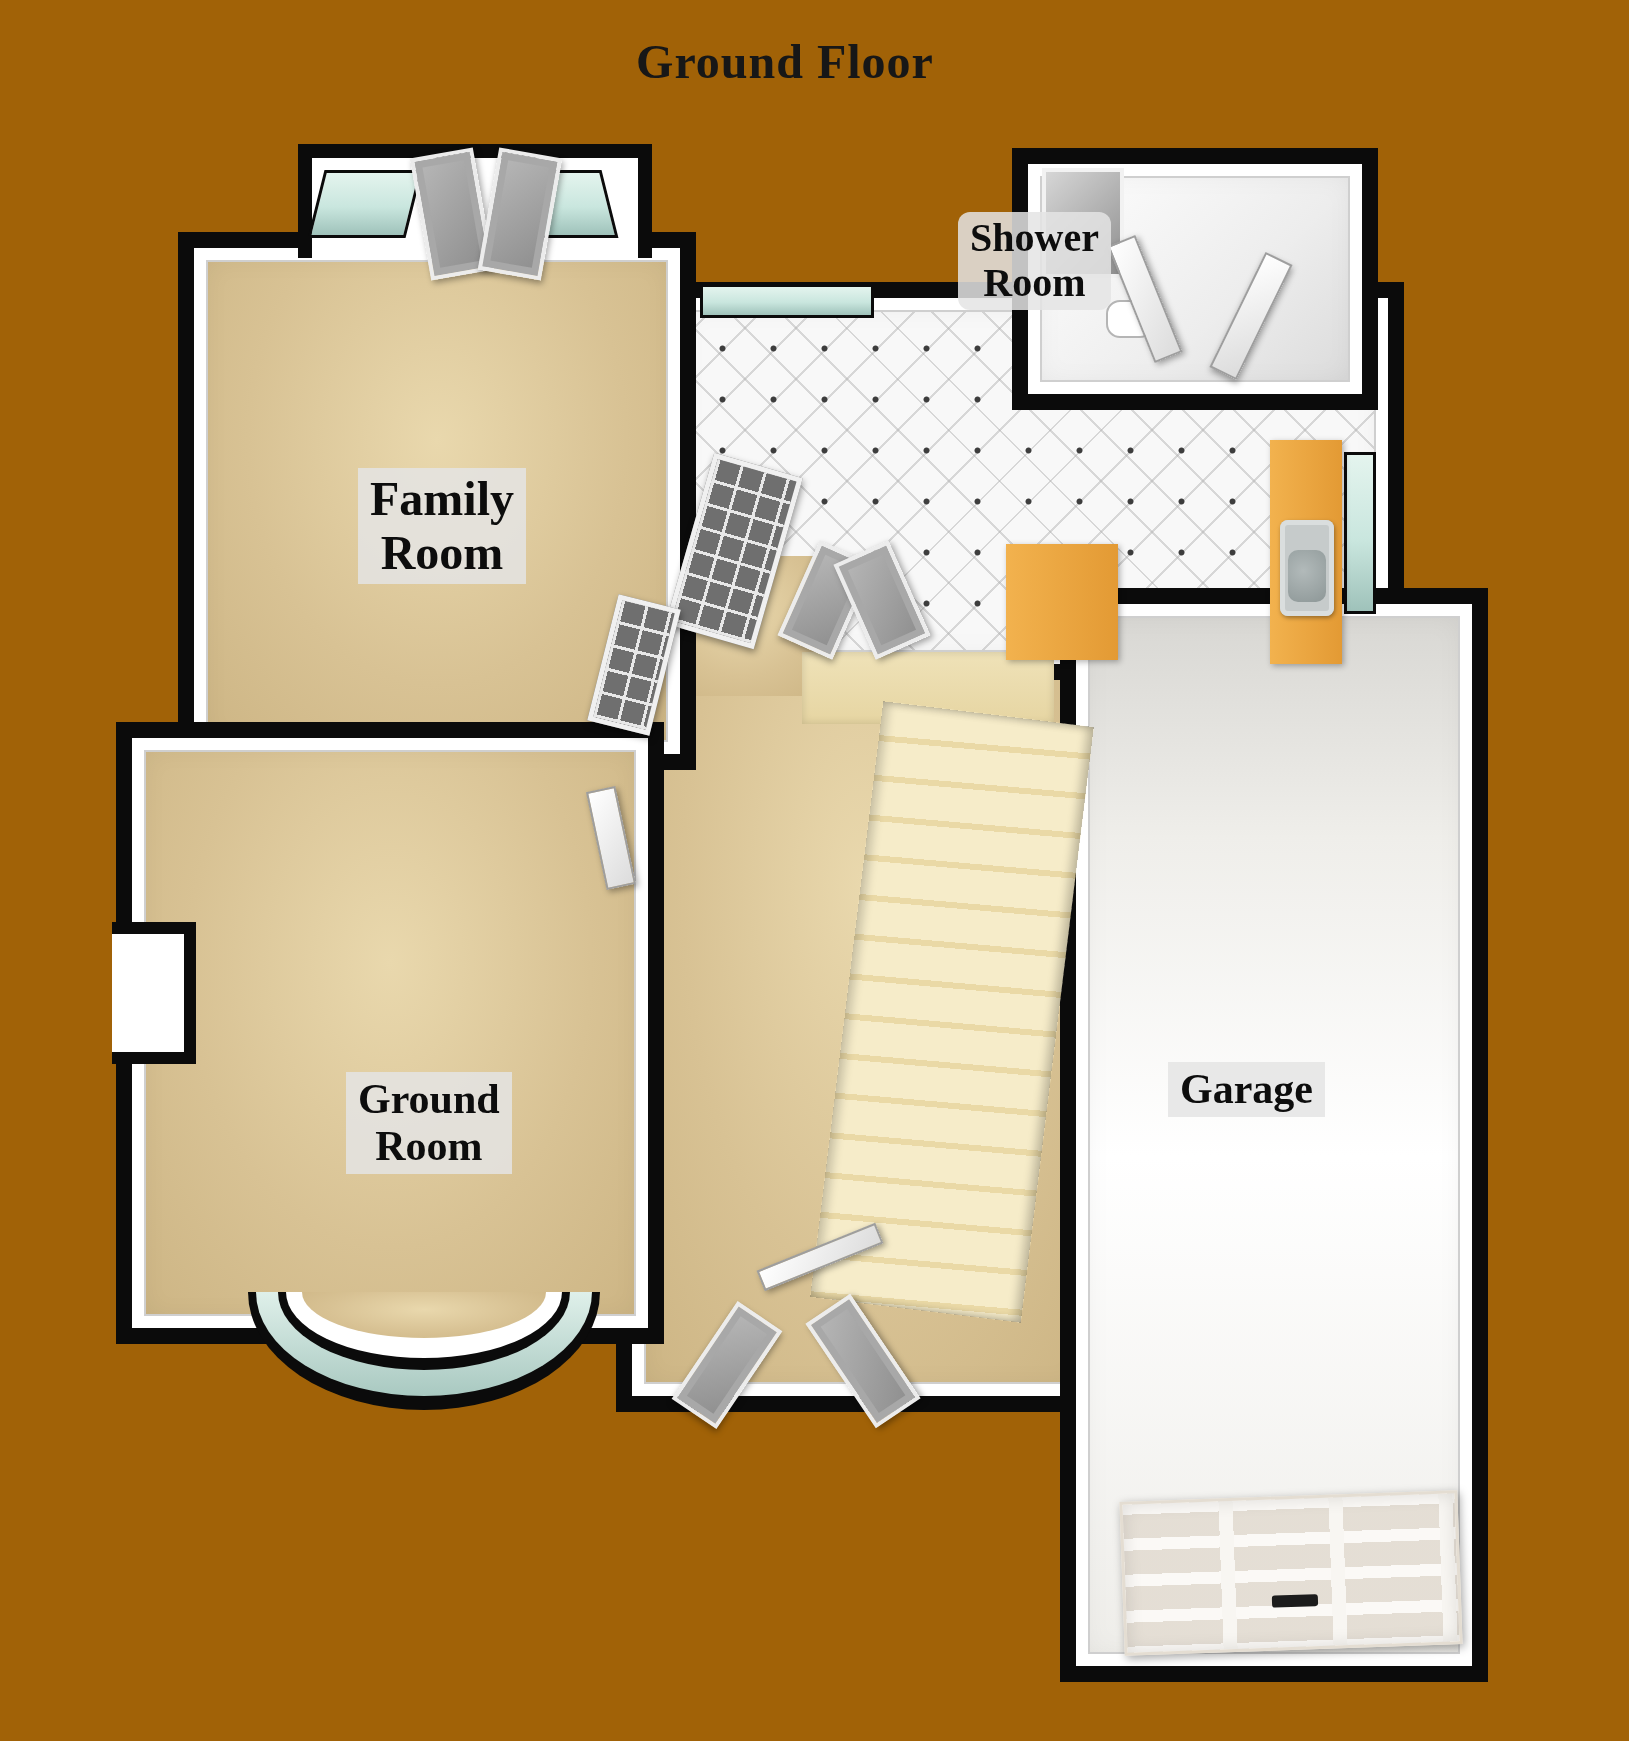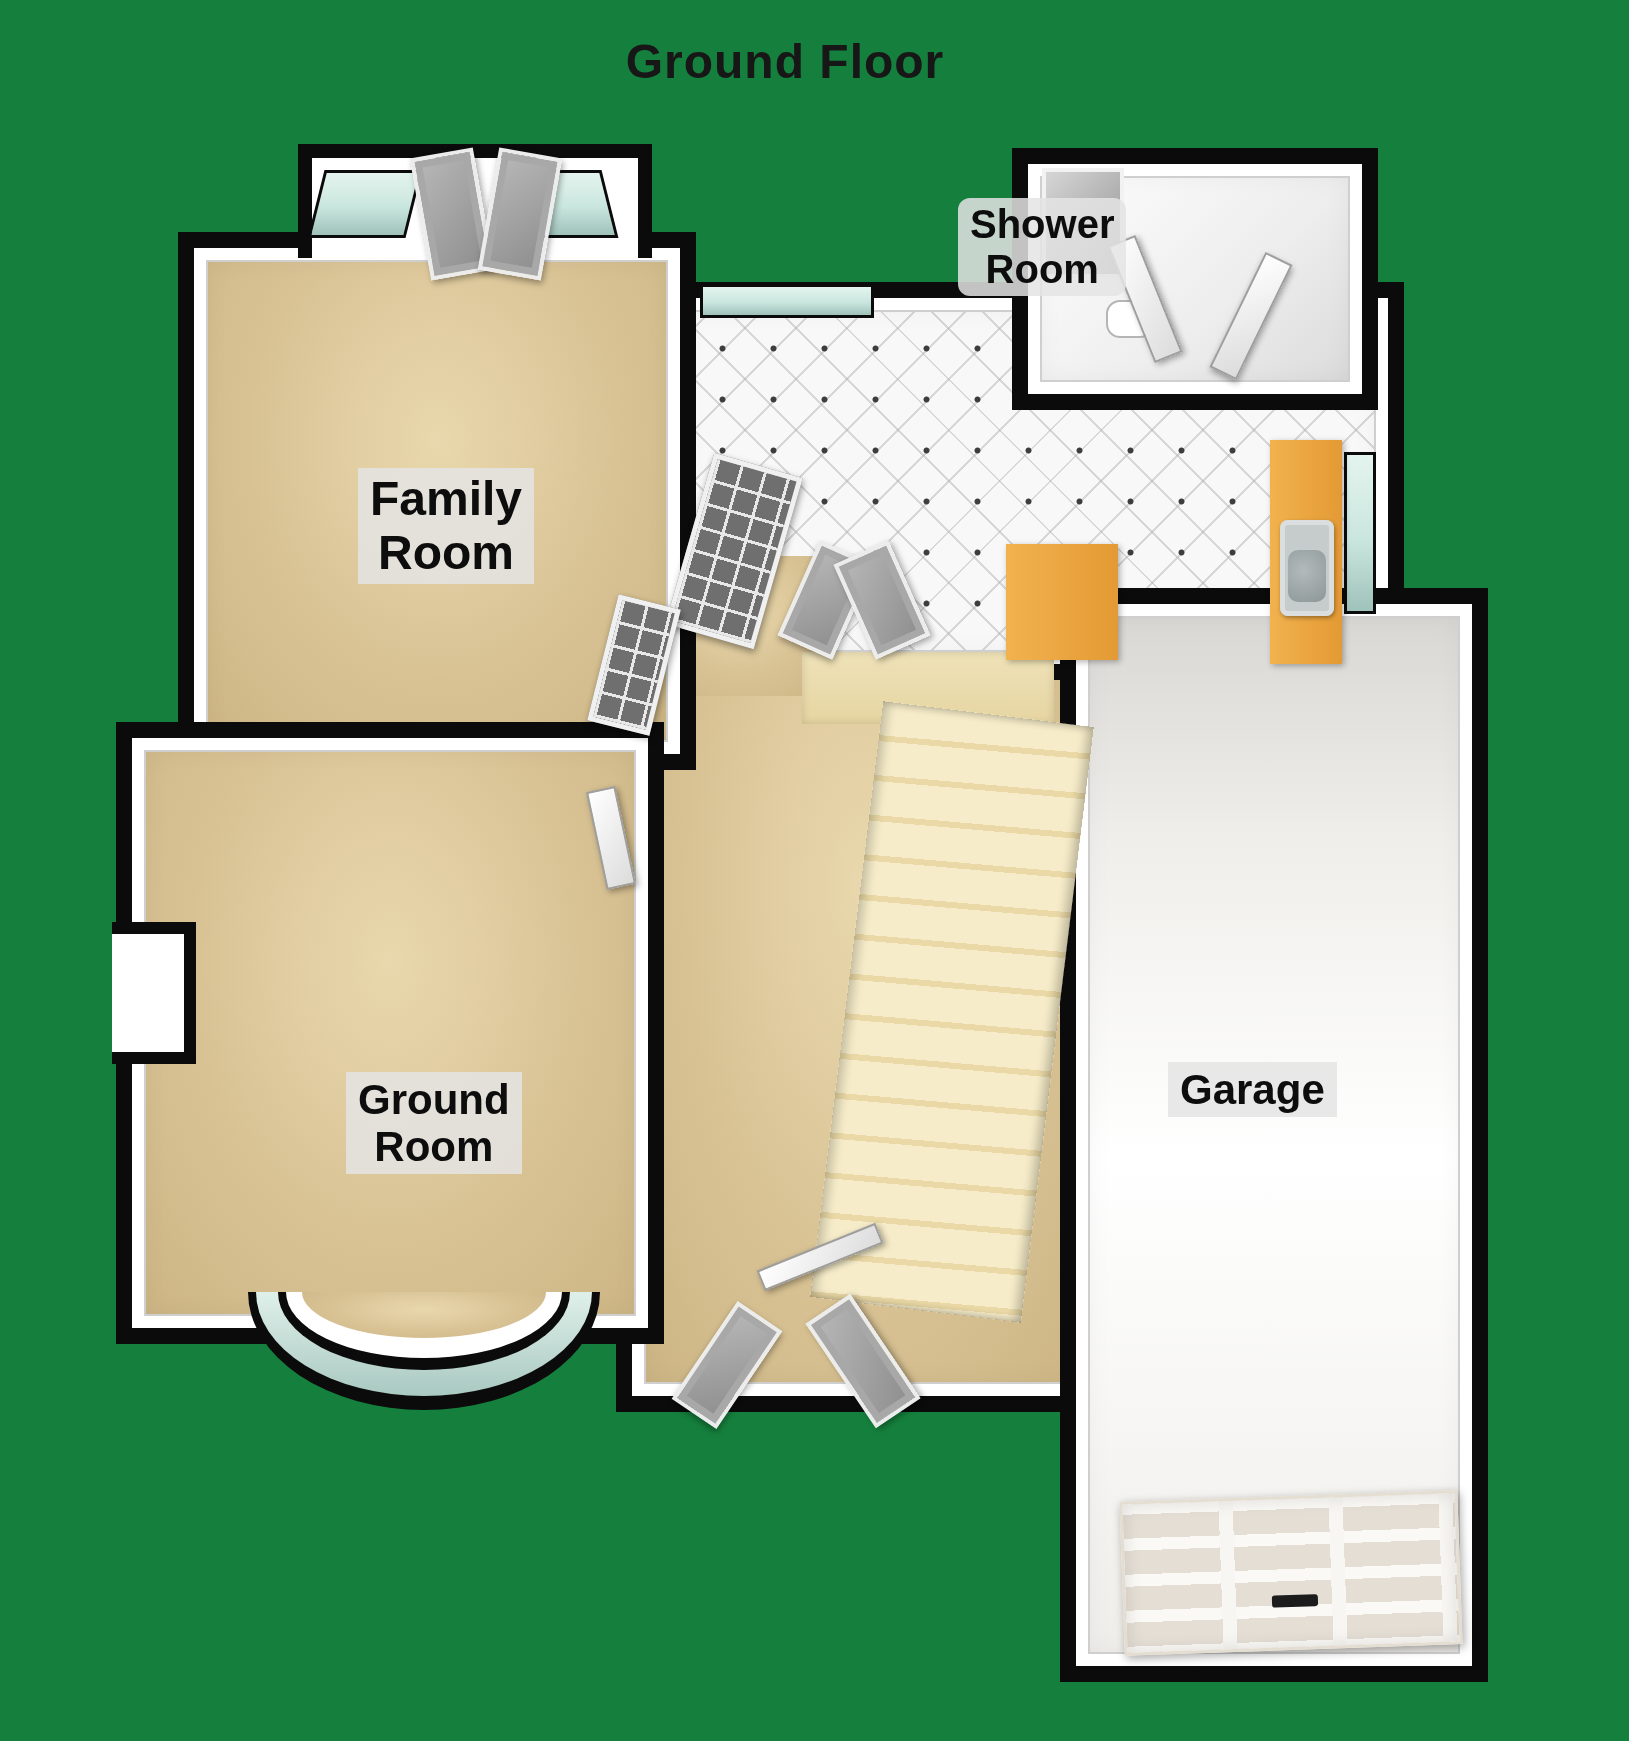--- a/index.html
+++ b/index.html
@@ -1,17 +1,17 @@
 <!DOCTYPE html>
 <html><head>
 <meta charset="utf-8">
 <style>
   html,body{margin:0;padding:0;background:#ffffff;}
   body{font-family:"Liberation Sans", sans-serif;}
-  #stage{position:relative;width:1629px;height:1741px;background:#15803d;overflow:hidden;}
+  #stage{position:relative;width:1629px;height:1741px;background:#a16207;overflow:hidden;font-family:Liberation Serif, serif;}
   .abs{position:absolute;}
 
   
   .plan-title{
     left:0; top:34px; width:1570px; text-align:center;
     font-size:48px; font-weight:bold; color:#171717; letter-spacing:1px;
   }
 
   
   .room{
@@ -176,17 +176,17 @@
   <div class="abs door-leaf" style="left:836px; top:1298px; width:46px; height:118px; transform:rotate(-34deg); z-index:31;"></div>
 
   <div class="abs garage-door" style="left:1122px; top:1496px; width:332px; height:148px; z-index:25;">
     <div class="abs" style="left:146px; top:96px; width:46px; height:12px; background:#1c1c1c; border-radius:3px;"></div>
   </div>
 
   <div class="room-label" style="left:358px; top:468px; font-size:48px;">Family
 Room</div>
   <div class="room-label" style="left:346px; top:1072px; font-size:42px;">Ground
 Room</div>
-  <div class="room-label" style="left:958px; top:198px; font-size:40px;border-radius:12px;">Shower
+  <div class="room-label" style="left:958px; top:212px; font-size:40px;border-radius:12px;">Shower
 Room</div>
   <div class="room-label" style="left:1168px; top:1062px; font-size:42px;text-align:center;">Garage</div>
 
 </div>
 
 </body></html>

